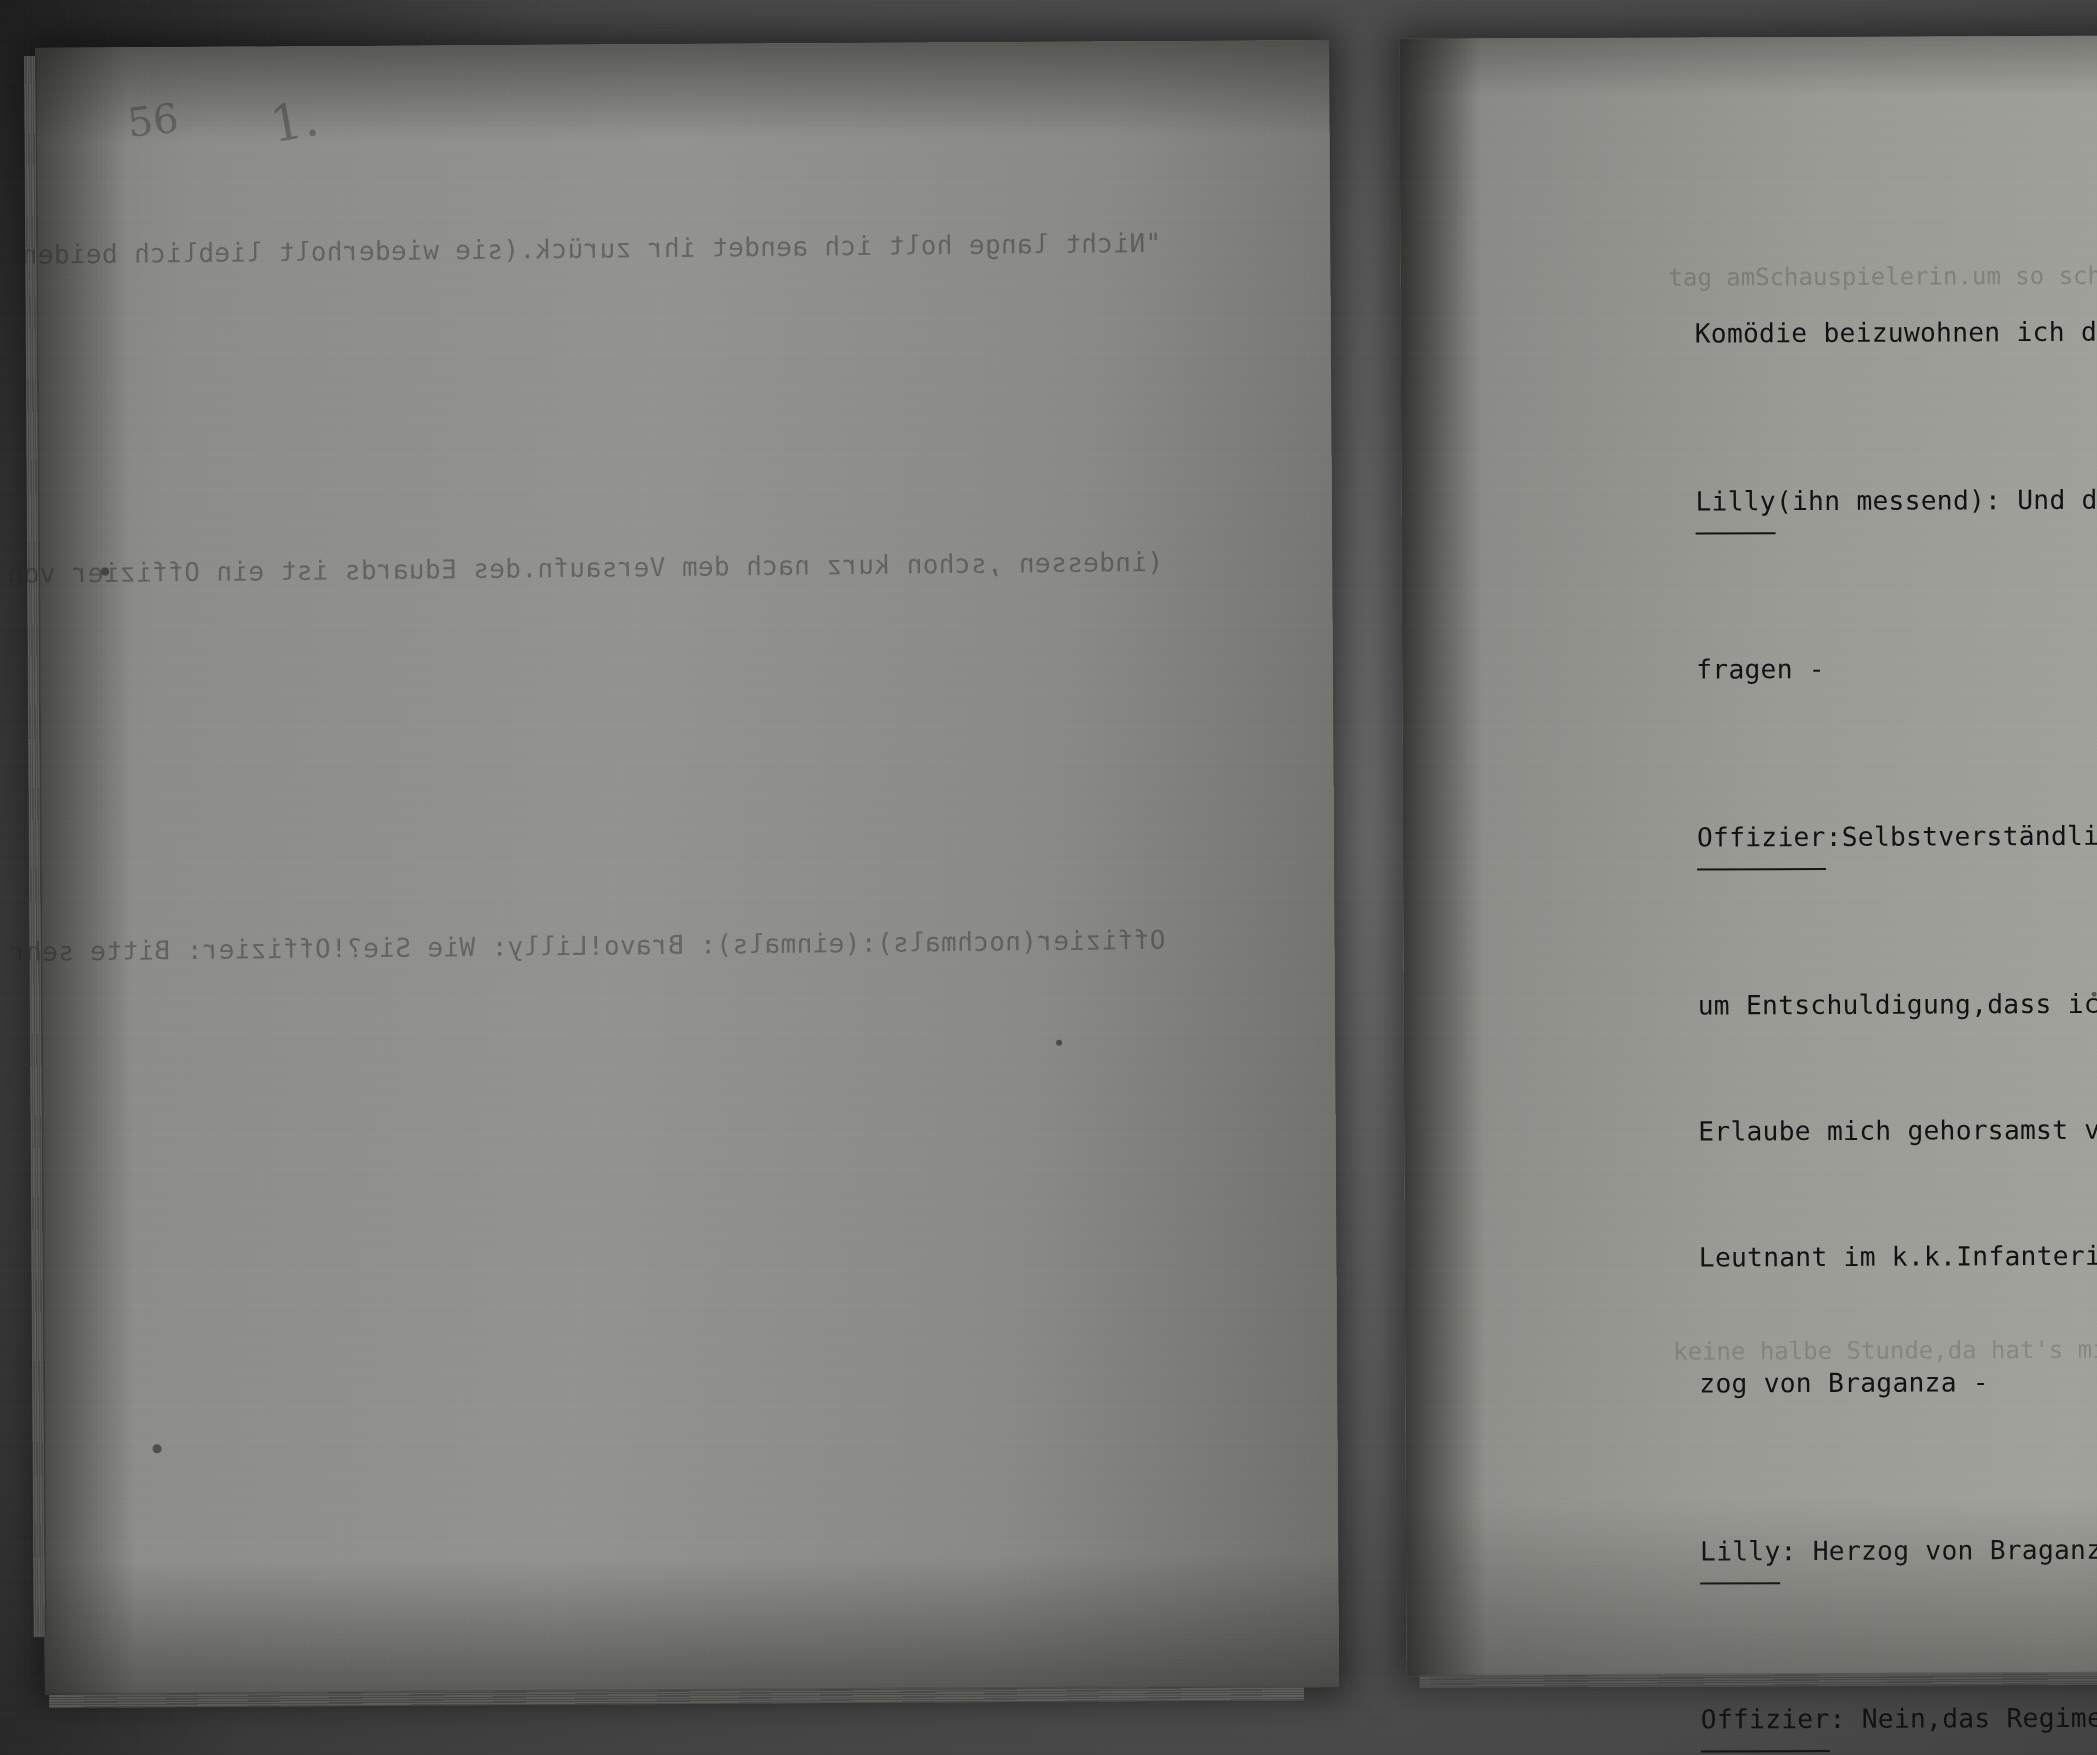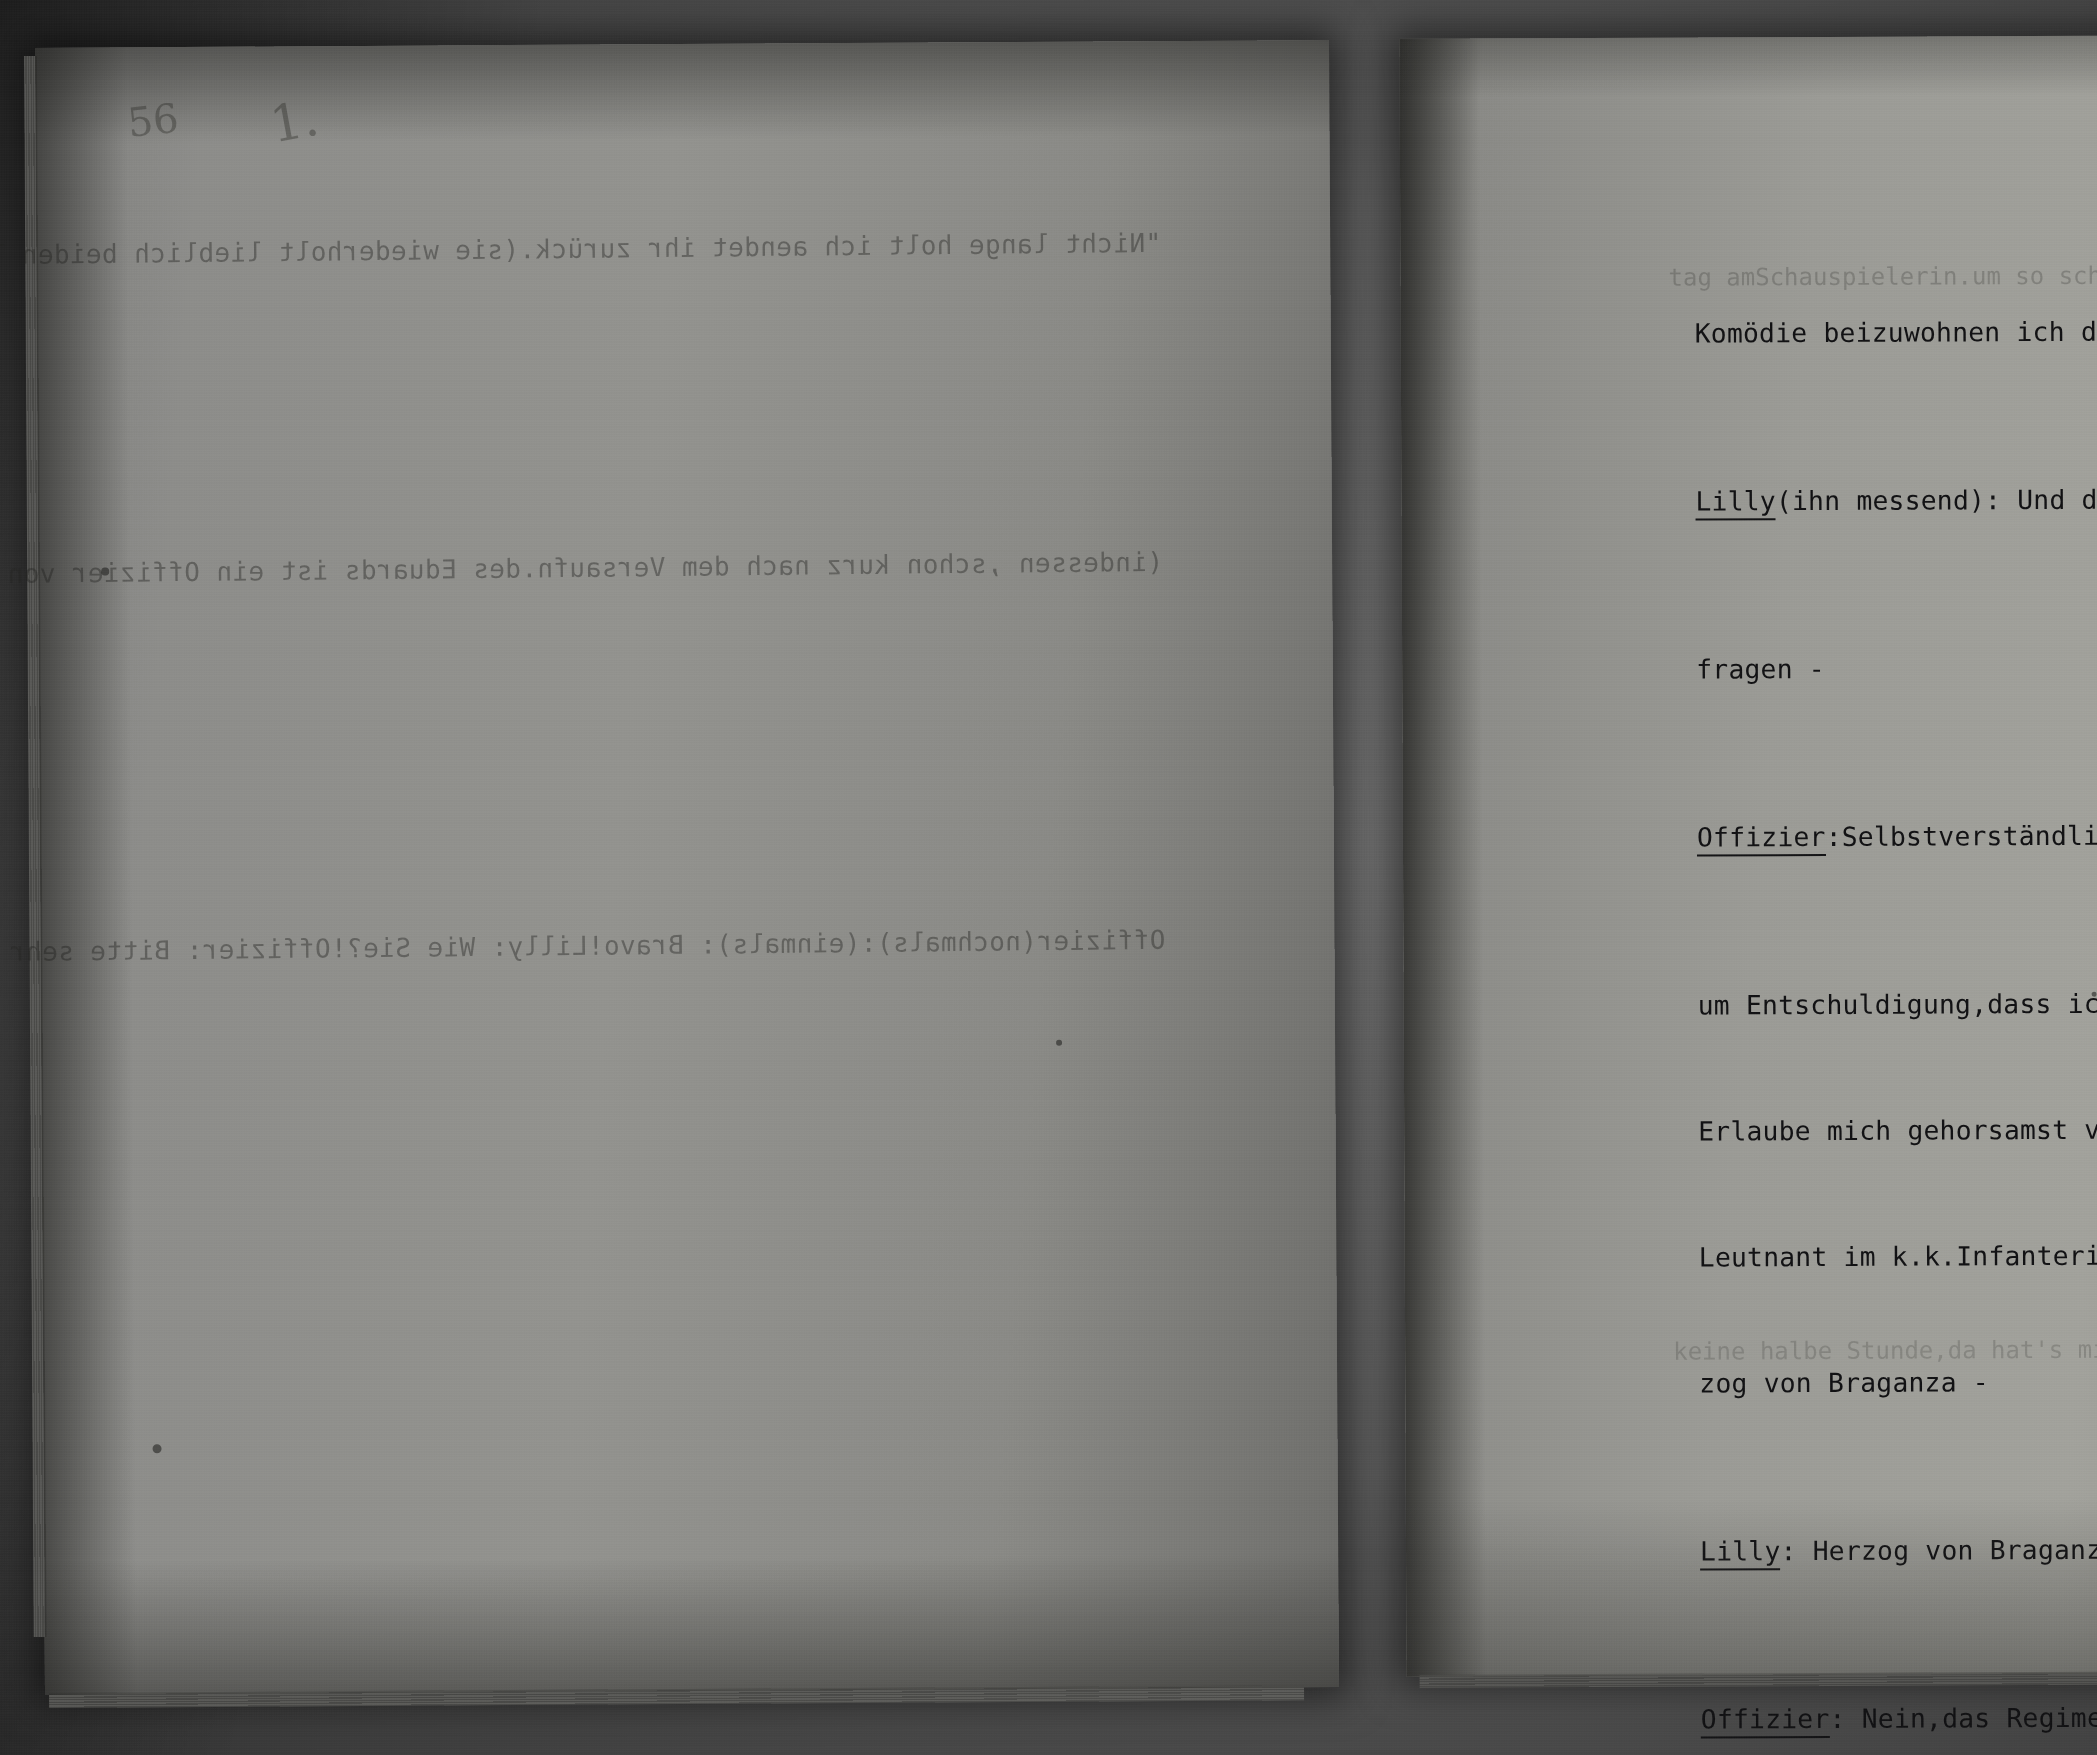--- a/index.html
+++ b/index.html
@@ -166,21 +166,21 @@
     line-height: 42px;
     letter-spacing: 0.2px;
     white-space: pre-wrap;
     font-family: "DejaVu Sans Mono", monospace;
   }
   .typed .ln {
     display: block;
     height: 42px;
     white-space: pre;
   }
-  .u { border-bottom: 2.1px solid #131315; padding-bottom: 2px; }
+  .u { border-bottom: 2.1px solid #131315; padding-bottom: 16px; }
 
   
   .recto-ghost {
     position: absolute;
     left: 268px;
     top: 218px;
     width: 944px;
     color: rgba(60,60,57,0.30);
     font-size: 24px;
     line-height: 44px;

